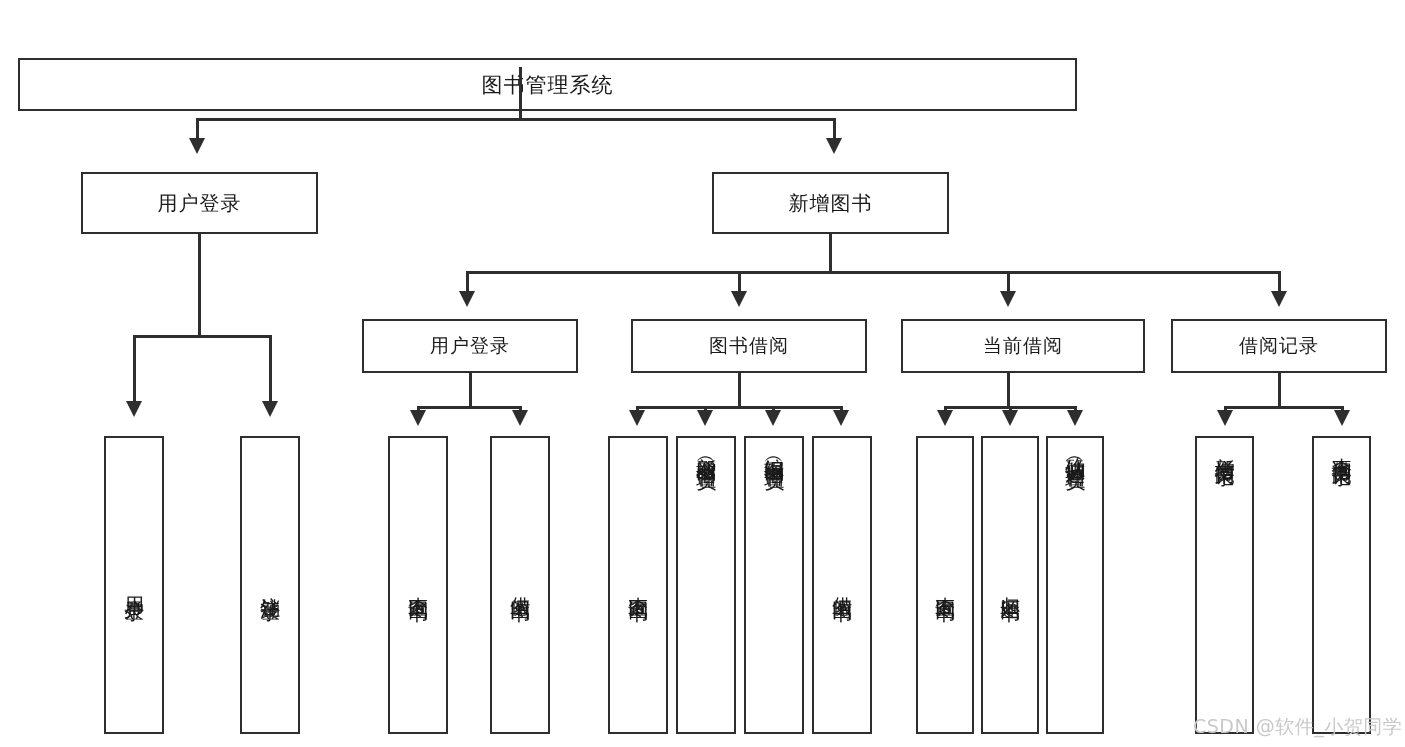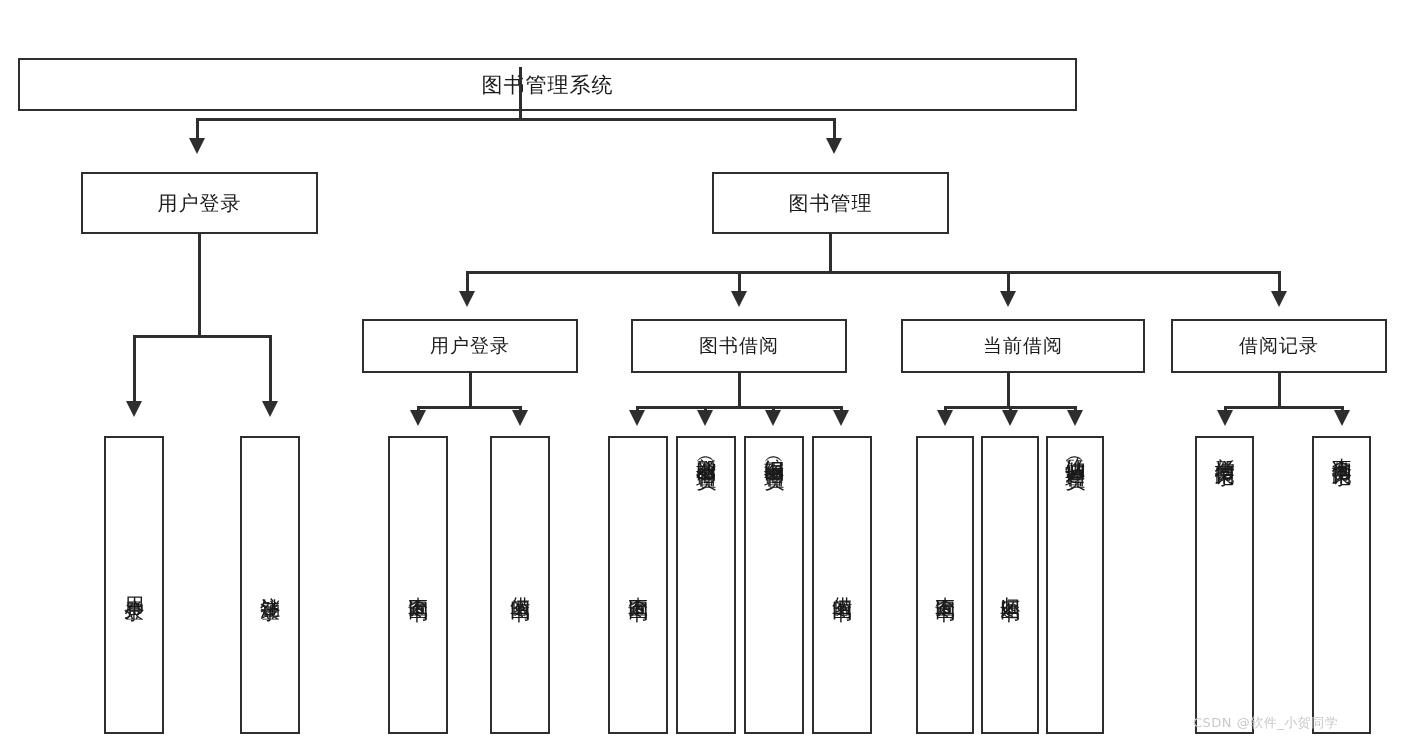--- a/index.html
+++ b/index.html
@@ -69,21 +69,21 @@
   .arrow{
     position:absolute;
     width:0;height:0;
     border-left:8px solid transparent;
     border-right:8px solid transparent;
     border-top:16px solid #2e2e2e;
   }
   
   #watermark{
     position:absolute;
-    font-size:13px;
+    font-size:19px;
     color:#c9c9c9;
     white-space:nowrap;
     letter-spacing:0.5px;
     pointer-events:none;
   }
 </style>
 </head>
 <body>
 
 <div id="canvas">
@@ -96,21 +96,21 @@
   <div class="hline" style="left:196px;top:118px;width:640px;"></div>
   <div class="vline" style="left:196px;top:118px;height:22px;"></div>
   <div class="vline" style="left:833px;top:118px;height:22px;"></div>
   <div class="arrow" style="left:189px;top:138px;"></div>
   <div class="arrow" style="left:826px;top:138px;"></div>
 
   <div class="node lvl1" style="left:81px;top:172px;width:237px;height:62px;">
     <span>用户登录</span>
   </div>
   <div class="node lvl1" style="left:712px;top:172px;width:237px;height:62px;">
-    <span>图书管理</span>
+    <span>新增图书</span>
   </div>
 
   <div class="vline" style="left:198px;top:234px;height:103px;"></div>
   <div class="hline" style="left:133px;top:335px;width:138px;"></div>
   <div class="vline" style="left:133px;top:335px;height:68px;"></div>
   <div class="vline" style="left:269px;top:335px;height:68px;"></div>
   <div class="arrow" style="left:126px;top:401px;"></div>
   <div class="arrow" style="left:262px;top:401px;"></div>
 
   <div class="node leaf short" style="left:104px;top:436px;width:60px;height:298px;">
@@ -127,21 +127,21 @@
   <div class="vline" style="left:1007px;top:271px;height:22px;"></div>
   <div class="vline" style="left:1278px;top:271px;height:22px;"></div>
   <div class="arrow" style="left:459px;top:291px;"></div>
   <div class="arrow" style="left:731px;top:291px;"></div>
   <div class="arrow" style="left:1000px;top:291px;"></div>
   <div class="arrow" style="left:1271px;top:291px;"></div>
 
   <div class="node lvl2" style="left:362px;top:319px;width:216px;height:54px;">
     <span>用户登录</span>
   </div>
-  <div class="node lvl2" style="left:631px;top:319px;width:216px;height:54px;">
+  <div class="node lvl2" style="left:631px;top:319px;width:236px;height:54px;">
     <span>图书借阅</span>
   </div>
   <div class="node lvl2" style="left:901px;top:319px;width:244px;height:54px;">
     <span>当前借阅</span>
   </div>
   <div class="node lvl2" style="left:1171px;top:319px;width:216px;height:54px;">
     <span>借阅记录</span>
   </div>
 
   <div class="vline" style="left:469px;top:373px;height:35px;"></div>

